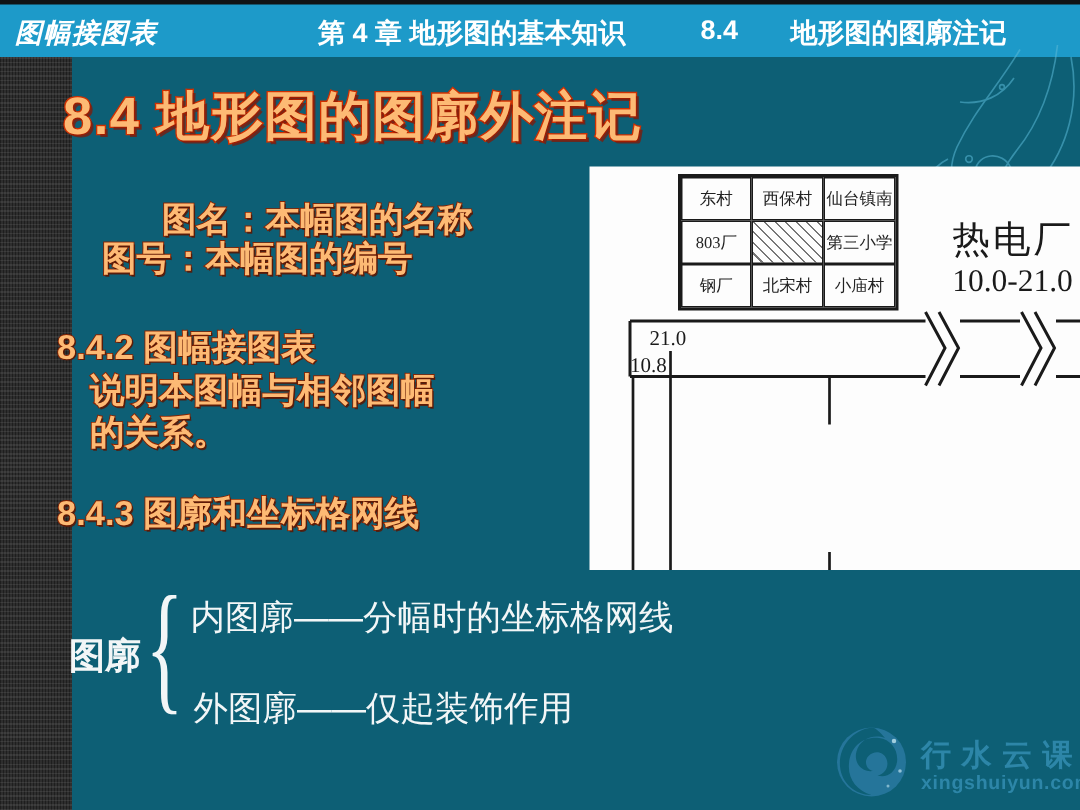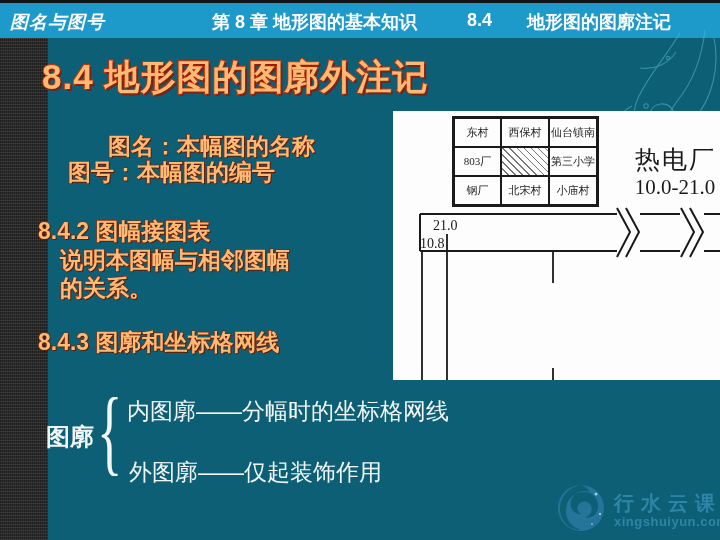--- a/index.html
+++ b/index.html
@@ -95,22 +95,22 @@
     position:absolute;left:58px;top:34px;font-size:13px;font-weight:bold;
     color:#2d86a8;white-space:nowrap;letter-spacing:.5px;
   }
 </style>
 </head>
 <body>
 
 <div id="stage">
 
   <div id="topbar">
-    <span class="hdr-text" id="hdr-course">图名与图号</span>
-    <span class="hdr-text" id="hdr-chapter">第 8 章  地形图的基本知识</span>
+    <span class="hdr-text" id="hdr-course">图幅接图表</span>
+    <span class="hdr-text" id="hdr-chapter">第 4 章  地形图的基本知识</span>
     <span class="hdr-text" id="hdr-secno">8.4</span>
     <span class="hdr-text" id="hdr-secname">地形图的图廓注记</span>
   </div>
 
   <div id="strip"></div>
 
   <svg id="phoenix" width="110" height="215" viewBox="0 0 110 215">
     <g fill="none" stroke="#59b8d6" stroke-width="1.1">
       <path d="M70,5 C55,30 40,45 28,70 C20,88 26,104 40,108 C58,113 70,98 64,84 C58,72 42,74 40,86"></path>
       <path d="M95,2 C92,28 84,52 68,72 C52,92 48,116 60,134 C70,150 66,172 52,186"></path>

